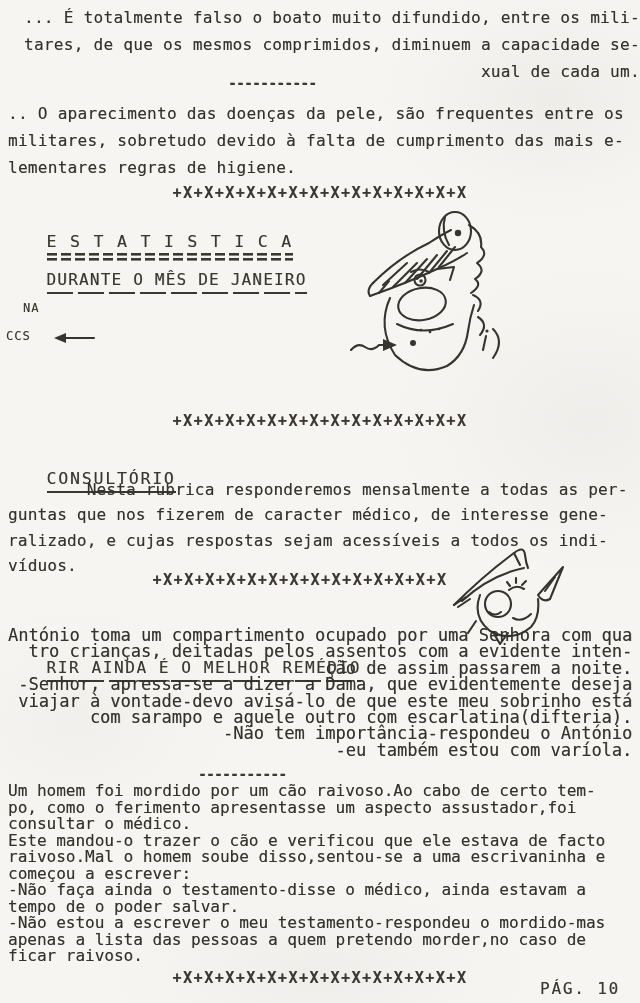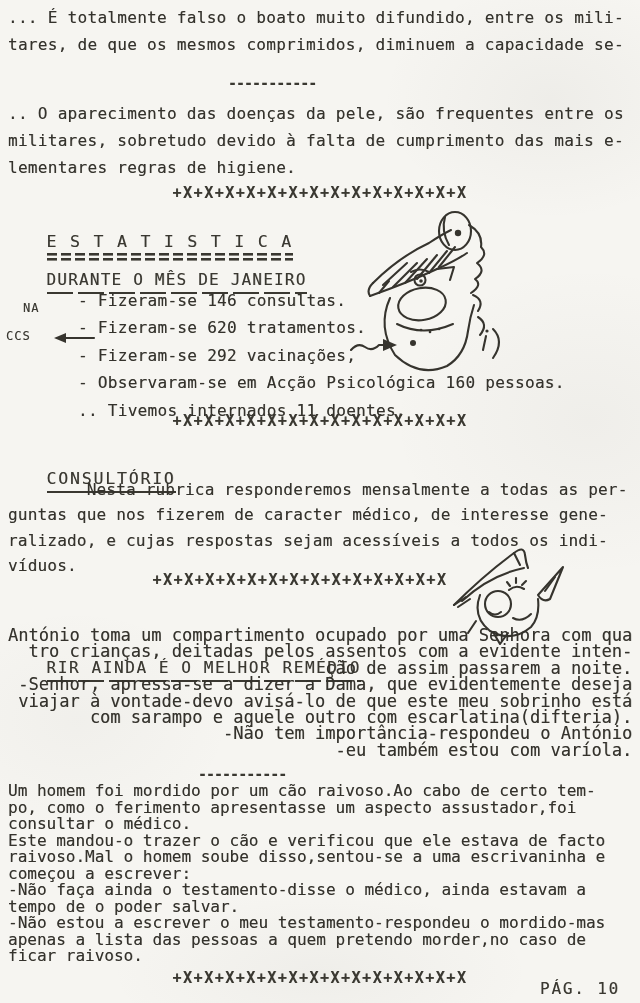--- a/index.html
+++ b/index.html
@@ -45,21 +45,21 @@
   .doodle{position:absolute;}
   .doodle path,.doodle circle,.doodle ellipse{fill:none;stroke:#36342e;stroke-width:2.1;
        stroke-linecap:round;stroke-linejoin:round;}
   .doodle .fill{fill:#36342e;stroke:none;}
 </style>
 </head>
 <body>
 
 <div class="page">
 
-  <div class="t wide" style="left:8px;top:4px;text-align:right;"><div class="tline">... É totalmente falso o boato muito difundido, entre os mili-</div><div class="tline">tares, de que os mesmos comprimidos, diminuem a capacidade se-</div></div>
+  <div class="t wide" style="left:24px;top:4px;text-align:right;"><div class="tline">... É totalmente falso o boato muito difundido, entre os mili-</div><div class="tline">tares, de que os mesmos comprimidos, diminuem a capacidade se-</div><div class="tline">xual de cada um.</div></div>
 
   <div class="dashdiv" style="left:228px;top:74px;">-----------</div>
 
   <div class="t wide" style="left:8px;top:100px;"><div class="tline">.. O aparecimento das doenças da pele, são frequentes entre os</div><div class="tline">militares, sobretudo devido à falta de cumprimento das mais e-</div><div class="tline">lementares regras de higiene.</div></div>
 
   <div class="xdiv" style="top:184px;">+X+X+X+X+X+X+X+X+X+X+X+X+X+X</div>
 
   <div class="t" style="left:8px;top:213px;">
     <span class="heading u-double">E S T A T I S T I C A</span>
   </div>
@@ -68,21 +68,20 @@
   </div>
 
   <div class="side-label" style="left:23px;top:301px;">NA</div>
   <div class="side-label" style="left:6px;top:329px;">CCS</div>
 
   <svg class="doodle" style="left:52px;top:331px;" width="44" height="14" viewBox="0 0 44 14">
     <path d="M42,7 L12,7"></path>
     <path class="fill" d="M14,2 L2,7 L14,12 Z"></path>
   </svg>
 
-  <div class="t stats" style="left:78px;top:287px;"><div class="tline">- Fizeram-se 146 consultas.</div><div class="tline">- Fizeram-se 620 tratamentos.</div><div class="tline">- Fizeram-se 292 vacinações,</div><div class="tline">- Observaram-se em Acção Psicológica 160 pessoas.</div><div class="tline">.. Tivemos internados 11 doentes.</div></div>
 
   <svg class="doodle" style="left:365px;top:203px;" width="150" height="195" viewBox="0 0 150 195">
     <ellipse cx="90" cy="28" rx="16" ry="19"></ellipse>
     <circle class="fill" cx="93" cy="30" r="3.2"></circle>
     <path d="M80,14 Q76,28 84,42"></path>
     <path d="M8,80 Q34,54 64,40 Q76,32 86,27"></path>
     <path d="M5,93 Q42,80 72,66 Q90,58 102,50"></path>
     <path d="M8,80 Q1,87 5,93"></path>
     <path d="M104,22 Q118,30 116,44 Q124,52 112,60 Q122,68 110,76 Q118,82 106,90"></path>
     <path d="M18,82 L42,60"></path>

